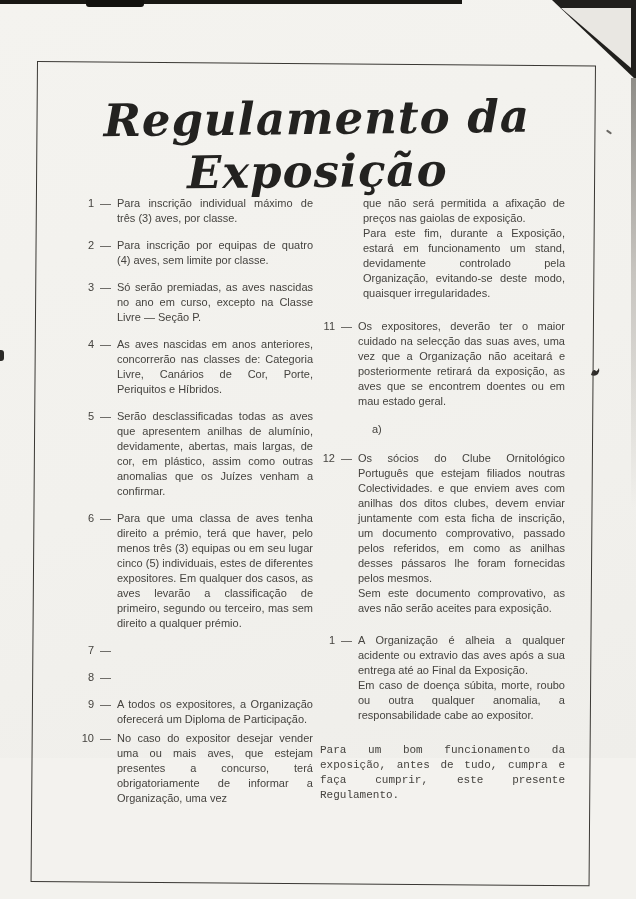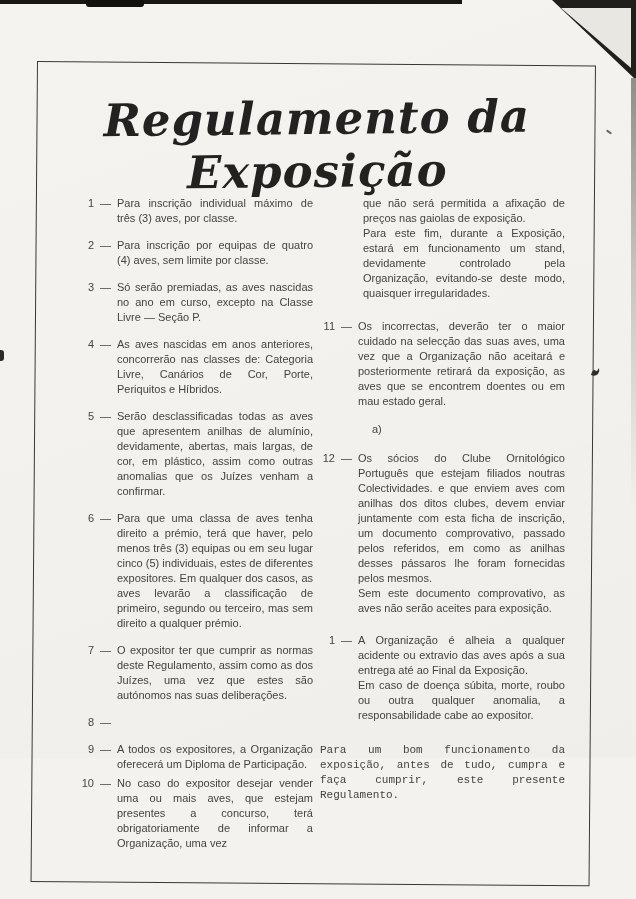--- a/index.html
+++ b/index.html
@@ -102,21 +102,20 @@
       <p class="body">Serão desclassificadas todas as aves que apresentem anilhas de alumínio, devidamente, abertas, mais largas, de cor, em plástico, assim como outras anomalias que os Juízes venham a confirmar.</p>
     </div>
     <div class="item">
       <span class="num">6</span>
       <span class="dash">—</span>
       <p class="body">Para que uma classa de aves tenha direito a prémio, terá que haver, pelo menos três (3) equipas ou em seu lugar cinco (5) individuais, estes de diferentes expositores. Em qualquer dos casos, as aves levarão a classificação de primeiro, segundo ou terceiro, mas sem direito a qualquer prémio.</p>
     </div>
     <div class="item">
       <span class="num">7</span>
       <span class="dash">—</span>
-      <p class="body">O expositor ter que cumprir as normas deste Regulamento, assim como as dos Juízes, uma vez que estes são autónomos nas suas deliberações.</p>
     </div>
     <div class="item">
       <span class="num">8</span>
       <span class="dash">—</span>
     </div>
     <div class="item tight">
       <span class="num">9</span>
       <span class="dash">—</span>
       <p class="body">A todos os expositores, a Organização oferecerá um Diploma de Participação.</p>
     </div>
@@ -127,21 +126,21 @@
     </div>
   </div>
 
   <div class="col col-right">
     <p class="cont">que não será permitida a afixação de preços nas gaiolas de exposição.
 Para este fim, durante a Exposição, estará em funcionamento um stand, devidamente controlado pela Organização, evitando-se deste modo, quaisquer irregularidades.</p>
 
     <div class="item">
       <span class="num">11</span>
       <span class="dash">—</span>
-      <p class="body">Os incorrectas, deverão ter o maior cuidado na selecção das suas aves, uma vez que a Organização não aceitará e posteriormente retirará da exposição, as aves que se encontrem doentes ou em mau estado geral.</p>
+      <p class="body">Os expositores, deverão ter o maior cuidado na selecção das suas aves, uma vez que a Organização não aceitará e posteriormente retirará da exposição, as aves que se encontrem doentes ou em mau estado geral.</p>
     </div>
 
     <div class="item sub">
       <span class="subnum">a)</span>
     </div>
 
     <div class="item">
       <span class="num">12</span>
       <span class="dash">—</span>
       <p class="body">Os sócios do Clube Ornitológico Português que estejam filiados noutras Colectividades. e que enviem aves com anilhas dos ditos clubes, devem enviar juntamente com esta ficha de inscrição, um documento comprovativo, passado pelos referidos, em como as anilhas desses pássaros lhe foram fornecidas pelos mesmos.

